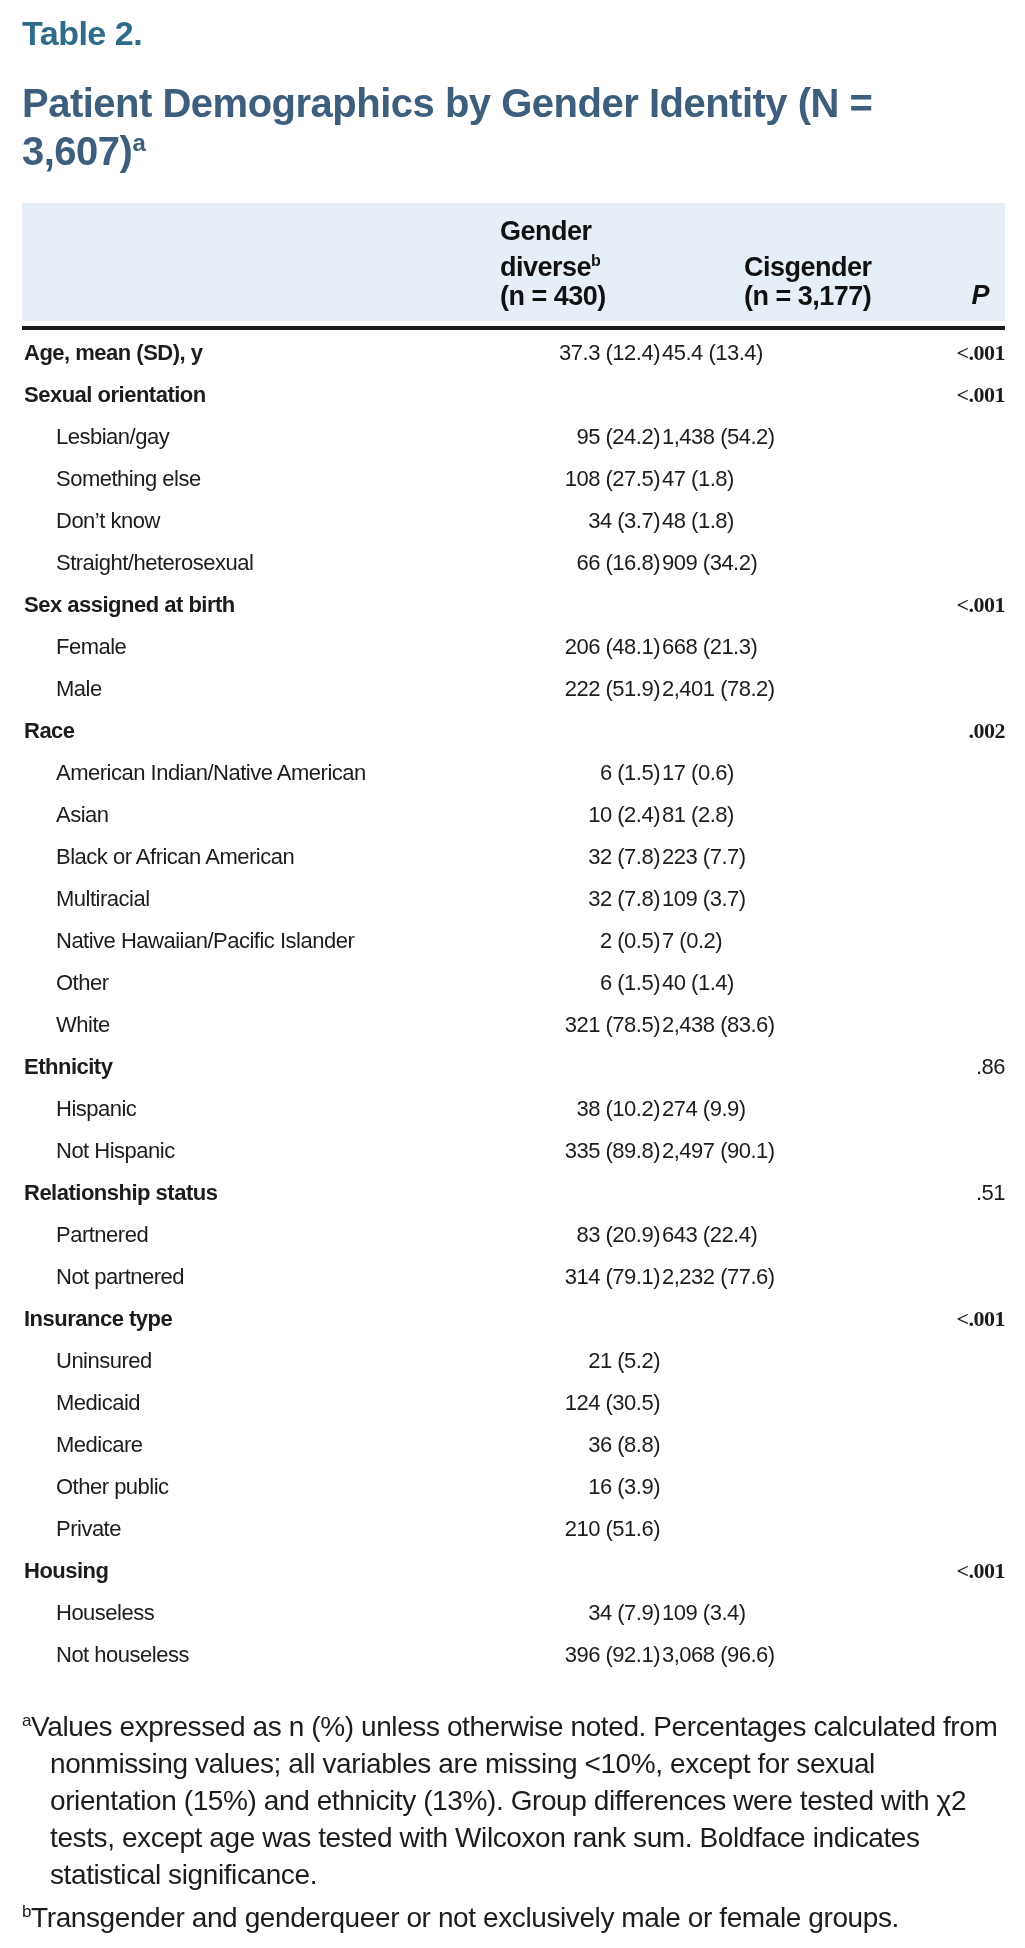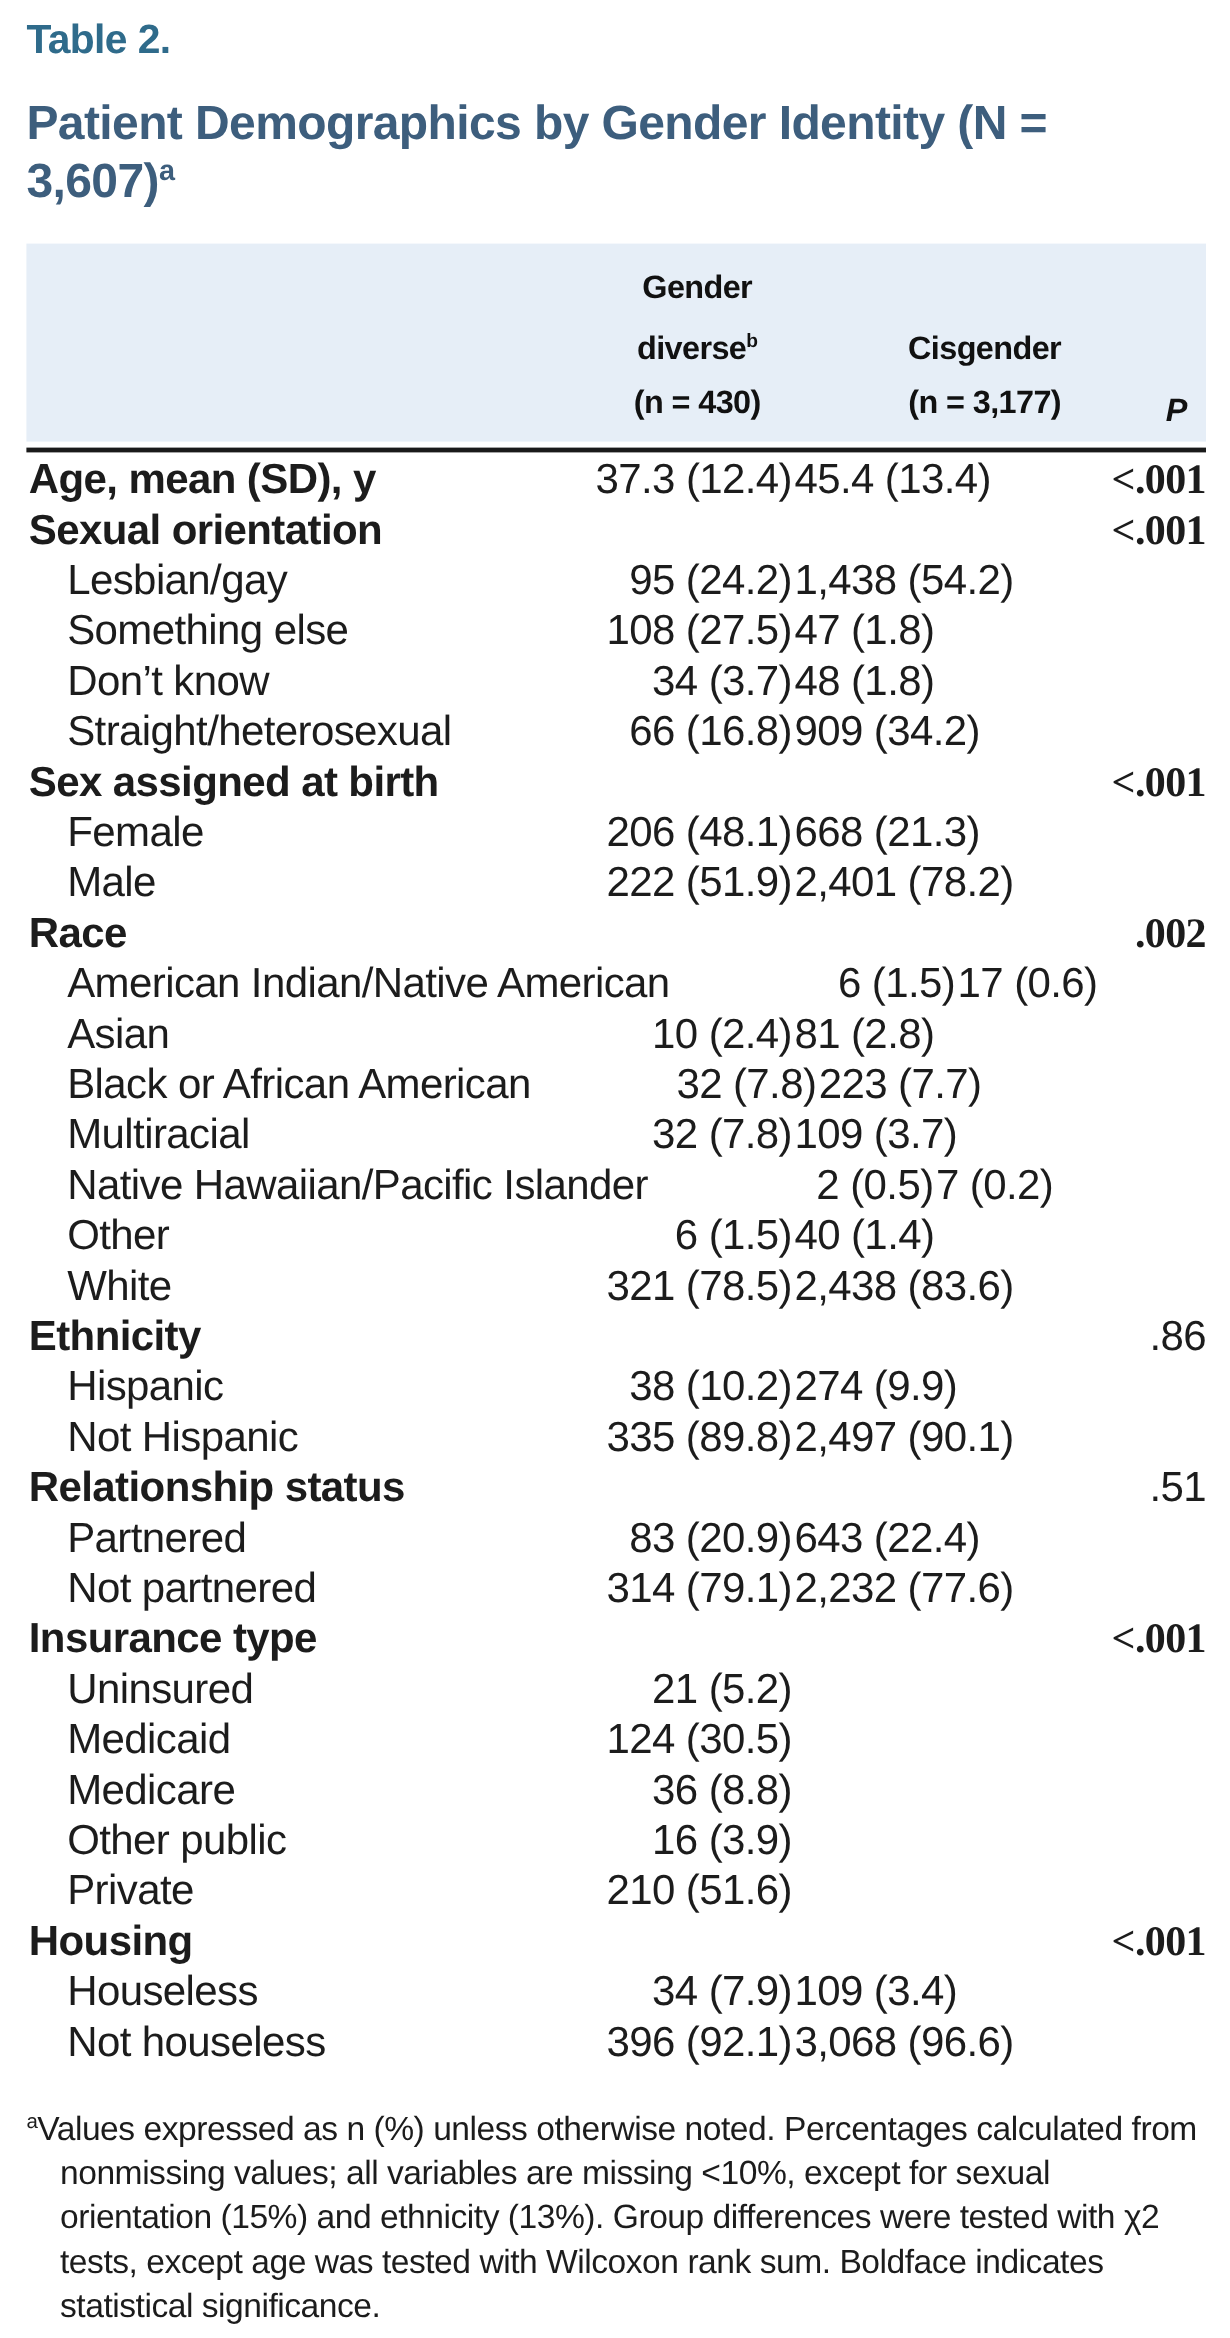--- a/index.html
+++ b/index.html
@@ -43,38 +43,38 @@
 
   .thead {
     margin-top: 28px;
     background: #e6eef7;
     padding: 14px 0 10px 0;
     font-weight: bold;
     font-size: 27px;
     letter-spacing: -0.5px;
     color: #111;
   }
-  .thead .group { text-align: center; line-height: 45px; }
+  .thead .group { text-align: left; line-height: 29px; }
   .thead .group.g1 { padding-left: 78px; }
   .thead .group.g2 { padding-left: 82px; margin-top: 36px; }
   .thead sup { font-size: 16px; }
   .thead .p-head {
     text-align: right;
     padding-right: 16px;
     font-style: italic;
     line-height: 31px;
   }
   .head-rule {
     margin-top: 5px;
     border-top: 4px solid #1a1a1a;
   }
 
   .tbody { margin-top: 2px; }
   .row {
-    font-size: 35px;
+    font-size: 22px;
     letter-spacing: -0.5px;
     line-height: 42px;
     align-items: center;
   }
   .row .c-label { padding-left: 2px; white-space: nowrap; }
   .row.item .c-label { padding-left: 34px; font-weight: normal; }
   .row.category .c-label { font-weight: bold; }
   .row .c-gd  { text-align: right; padding-right: 2px; white-space: nowrap; }
   .row .c-cis { text-align: left; padding-right: 10px; white-space: nowrap; }
   .row .c-p   { text-align: right; padding-right: 0; white-space: nowrap; }

